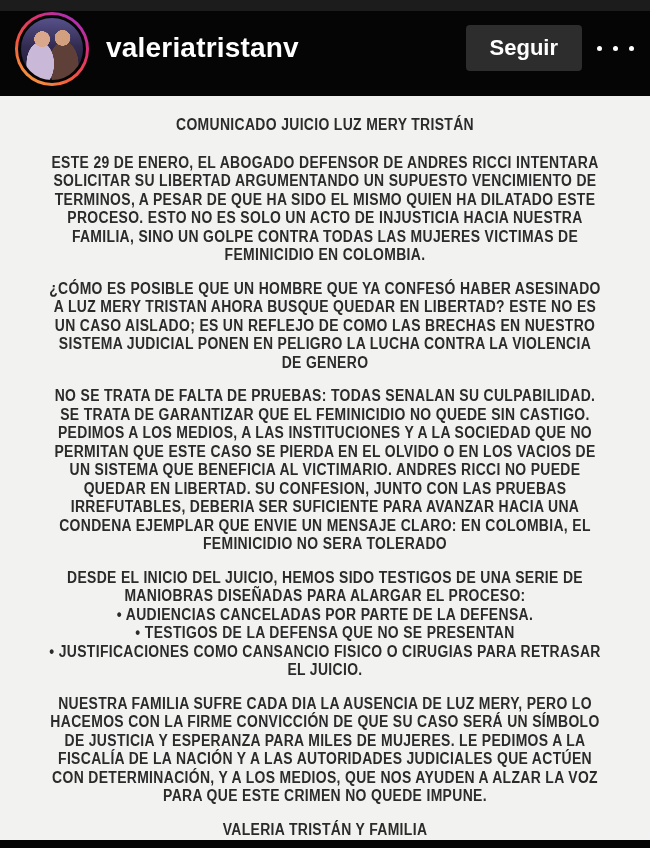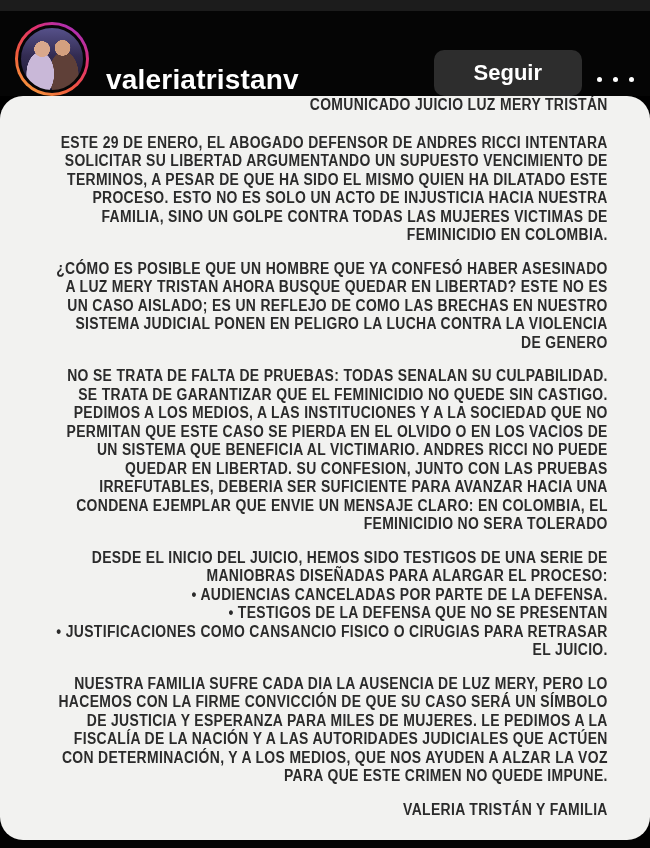--- a/index.html
+++ b/index.html
@@ -19,21 +19,21 @@
   *{margin:0;padding:0;box-sizing:border-box;}
   html,body{background:#000;}
   .screen{
     width:650px;height:848px;overflow:hidden;position:relative;
     display:flex;flex-direction:column;
     font-family:"Liberation Sans", sans-serif;
   }
   
   header{
     height:96px;flex:0 0 96px;background:var(--header-bg);
-    display:flex;align-items:flex-end;padding-left:15px;position:relative;
+    display:flex;align-items:center;padding-left:15px;position:relative;
   }
   header::before{
     content:"";position:absolute;top:0;left:0;right:0;height:11px;
     background:var(--header-topstrip);
   }
   .avatar-ring{
     width:74px;height:74px;border-radius:50%;flex:0 0 74px;
     background:linear-gradient(35deg,var(--ring-start),var(--ring-mid1) 35%,var(--ring-mid2) 65%,var(--ring-end) 100%);
     padding:3px;margin-top:2px;cursor:pointer;
   }
@@ -46,33 +46,33 @@
       radial-gradient(circle 8px at 67% 32%, #d3a07f 0 97%, transparent 100%),
       radial-gradient(ellipse 14px 22px at 31% 74%, #c9b8d8 0 97%, transparent 100%),
       radial-gradient(ellipse 15px 24px at 69% 76%, #5f4038 0 97%, transparent 100%),
       linear-gradient(180deg,#56518a 0%,#332c52 45%,#1c1830 100%);
   }
   .username{
     color:var(--username-color);font-size:28px;font-weight:600;
     letter-spacing:.2px;margin-left:17px;cursor:pointer;
   }
   .follow{
-    margin-left:auto;height:46px;padding:0 40px;border:none;border-radius:10px;
+    margin-left:auto;height:46px;padding:0 24px;border:none;border-radius:4px;
     background:var(--follow-button-bg);color:var(--follow-button-text);
     font-family:inherit;font-size:22px;font-weight:600;cursor:pointer;
   }
   .more{
     display:flex;gap:11px;align-items:center;
     padding:14px 16px 14px 15px;cursor:pointer;
   }
   .more .dot{width:5px;height:5px;border-radius:50%;background:#fff;}
   
   .statement{
     flex:1;background:var(--content-bg);
-    text-align:right;overflow:hidden;border-radius:23px;
+    padding-top:20px;text-align:center;overflow:hidden;
   }
   .line{
     font-size:16px;line-height:18.5px;font-weight:700;
     color:var(--text);letter-spacing:.4px;white-space:nowrap;
     transform:scaleX(.87);transform-origin:50% 50%;
   }
   .title{margin-bottom:19px;}
   .para{margin-bottom:15px;}
   
   .bottom-bar{flex:0 0 8px;background:var(--bottom-bar);}

